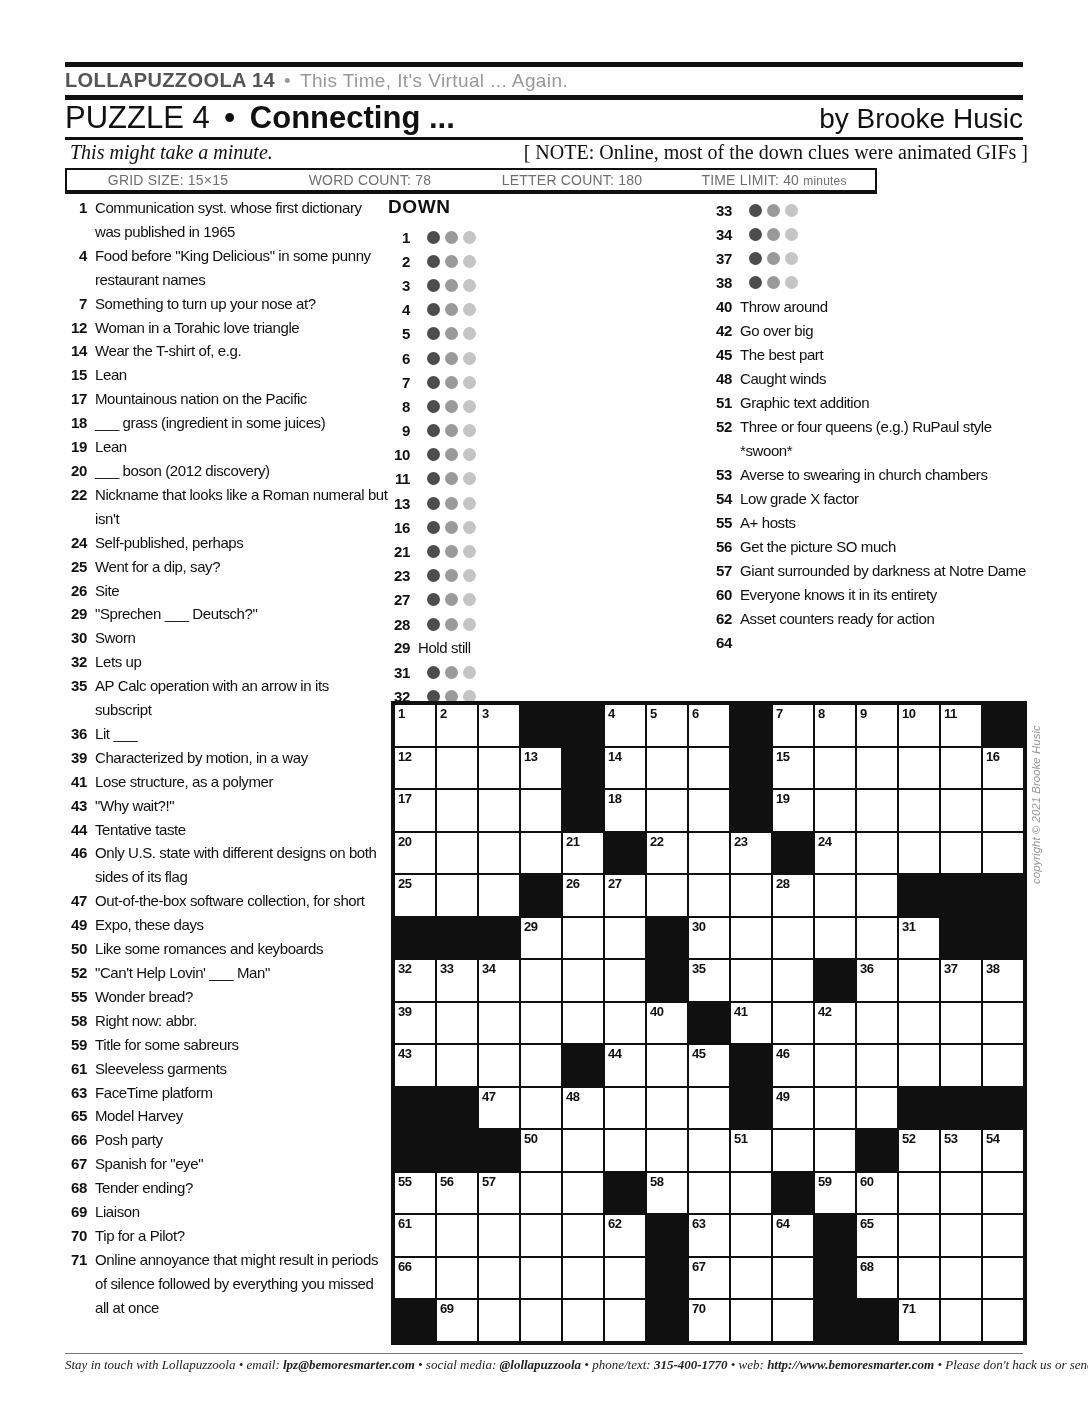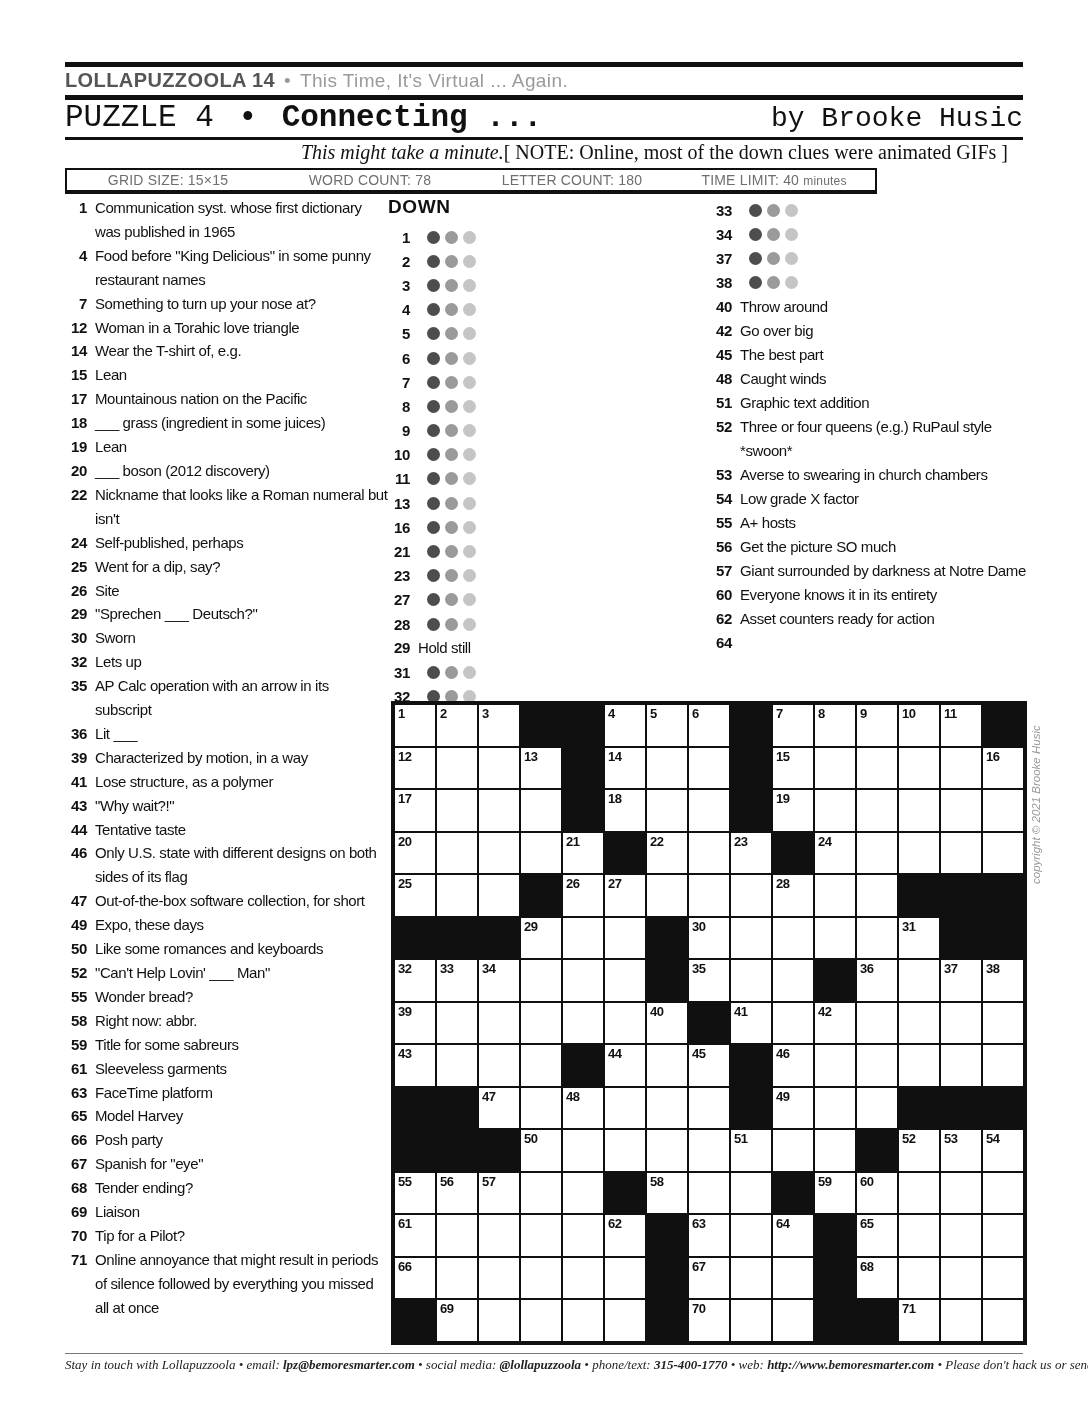--- a/index.html
+++ b/index.html
@@ -8,28 +8,28 @@
     font-family:"Liberation Sans",sans-serif;color:#111;overflow:hidden;
   }
   .abs{position:absolute;}
   .rule{left:65px;width:958px;background:#101010;position:absolute;}
   
   .masthead{top:66px;left:65px;width:958px;height:29px;line-height:29px;letter-spacing:.4px;}
   .brand{font-weight:bold;font-size:20px;color:#555;}
   .mast-sep{color:#999;font-size:19px;padding:0 4px;}
   .tagline{color:#9a9a9a;font-size:19px;}
   
-  .titlebar{top:100px;left:65px;width:958px;height:37px;display:flex;justify-content:space-between;align-items:baseline;font-family:Liberation Mono, monospace;text-align:center;}
+  .titlebar{top:100px;left:65px;width:958px;height:37px;display:flex;justify-content:space-between;align-items:baseline;font-family:Liberation Sans, sans-serif;text-align:center;}
   .title-left{font-size:31px;}
   .title-puzzle{font-weight:normal;}
   .title-sep{font-weight:bold;padding:0 6px;}
   .title-name{font-weight:bold;}
   .byline{font-size:28px;}
   
-  .notebar{top:141px;left:50px;width:958px;height:26px;display:flex;justify-content:flex-end;align-items:baseline;font-family:"Liberation Serif",serif;font-size:20px;}
+  .notebar{top:141px;left:70px;width:958px;height:26px;display:flex;justify-content:space-between;align-items:baseline;font-family:"Liberation Serif",serif;font-size:20px;}
   .note-left{font-style:italic;}
   
   .infobar{top:168px;left:65px;width:812px;height:26px;box-sizing:border-box;border:2px solid #101010;border-bottom-width:4px;display:flex;align-items:center;justify-content:center;}
   .info-cell{flex:1;text-align:center;color:#6e6e6e;font-size:14px;letter-spacing:.2px;white-space:nowrap;}
   .info-unit{font-size:12px;}
   
   .col-header{font-weight:bold;font-size:19px;letter-spacing:.6px;margin-bottom:7px;}
   .across-col{top:196px;left:65px;width:323px;}
   .down-col1{top:196px;left:388px;width:210px;}
   .down-col2{top:198px;left:710px;width:316px;}

